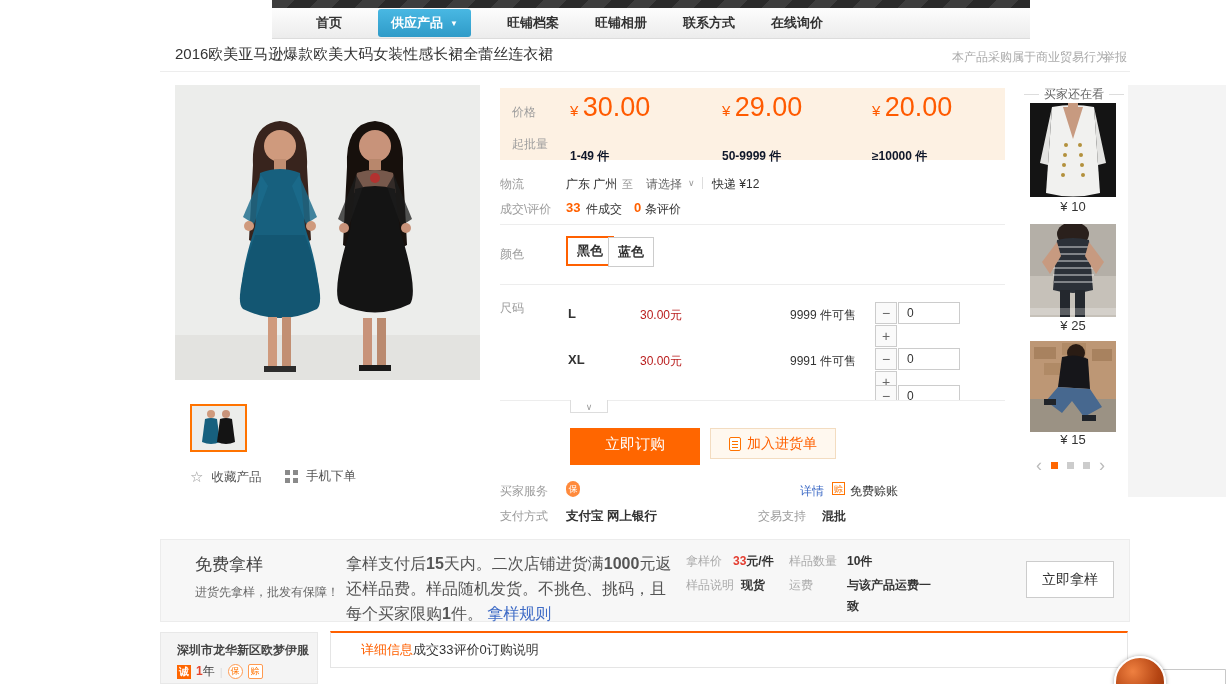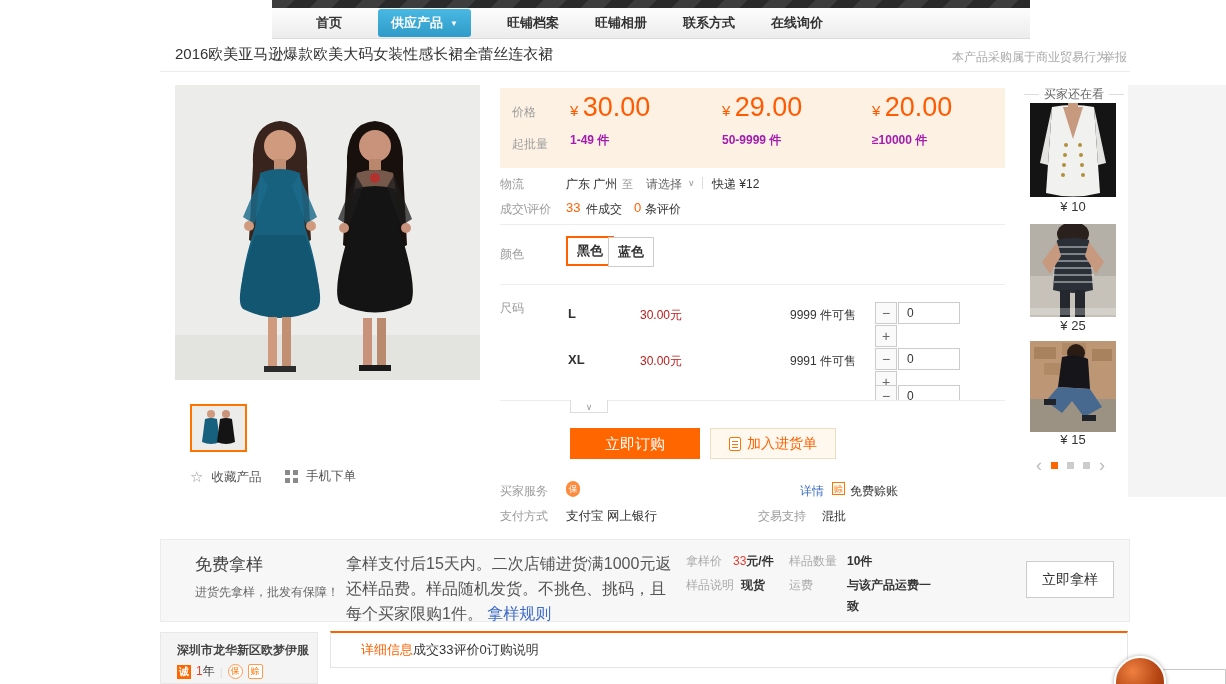--- a/index.html
+++ b/index.html
@@ -2,43 +2,43 @@
 <html><head>
 <meta charset="utf-8">
 <style>
   *{margin:0;padding:0;box-sizing:border-box}
   body{background:#fff}
   #page{position:relative;width:1226px;height:684px;overflow:hidden;background:#fff;
         font-family:"Liberation Sans","DejaVu Sans",sans-serif;color:#333}
   .abs{position:absolute}
   .lbl{position:absolute;font-size:12px;color:#9c9c9c}
   .txt{position:absolute;font-size:12px;color:#333}
-  .bold{font-weight:normal}
+  .bold{font-weight:bold}
   .orange{color:#ff6000}
   .red{color:#e43d30}
   .link{color:#3e6bc6;cursor:pointer}
   .hr{position:absolute;height:1px;background:#ededed}
 
   
   .top-stripe{position:absolute;left:272px;top:0;width:758px;height:8px;
     background:repeating-linear-gradient(135deg,#3d3d3d 0 16px,#2a2a2a 16px 32px)}
   .navbar{position:absolute;left:272px;top:8px;width:758px;height:31px;display:flex;align-items:center;
     gap:36px;padding-left:44px;background:linear-gradient(#fdfdfd,#ececec);border-bottom:1px solid #dcdcdc;
     font-size:13px;font-weight:bold;color:#333}
   .nav-item{cursor:pointer;white-space:nowrap}
   .nav-btn{background:linear-gradient(#49b8e3,#2f9bc8);color:#fff;padding:5px 13px;border-radius:3px;
     display:flex;align-items:center;gap:7px;cursor:pointer}
   .nav-btn .arr{font-size:8px}
 
   
-  .price-box{position:absolute;left:500px;top:88px;width:505px;height:80px;background:#fdf1e3}
+  .price-box{position:absolute;left:500px;top:88px;width:505px;height:72px;background:#fdf1e3}
   .tier-price{position:absolute;top:4px;color:#ff5a00;white-space:nowrap}
   .tier-price .yen{font-size:15px}
   .tier-price .amt{font-size:27px}
-  .tier-qty{position:absolute;top:44px;font-size:12px;font-weight:bold;color:#a21caf;white-space:nowrap}
+  .tier-qty{position:absolute;top:60px;font-size:12px;font-weight:bold;color:#0f172a;white-space:nowrap}
 
   .vline{position:absolute;width:1px;height:12px;background:#ddd}
   .chev{color:#999;font-size:9px}
 
   
   .swatch{position:absolute;height:30px;background:#fff;border:1px solid #ccc;font-size:13px;font-weight:bold;
     color:#333;text-align:center;line-height:28px;padding:0 9px;cursor:pointer}
   .swatch.sel{border:2px solid #ff6000;line-height:26px}
 
   
@@ -47,21 +47,21 @@
   .sz-name{position:absolute;left:68px;top:14px;font-size:13px;font-weight:bold;color:#333}
   .sz-price{position:absolute;left:140px;top:15px;font-size:12px;color:#b91c1c}
   .sz-stock{position:absolute;left:290px;top:15px;font-size:12px;color:#333}
   .step-btn{position:absolute;width:22px;height:22px;border:1px solid #ccc;background:#fafafa;color:#666;
     text-align:center;line-height:20px;font-size:14px;cursor:pointer}
   .qty-input{position:absolute;width:62px;height:22px;border:1px solid #ccc;padding-left:8px;font-size:12px;color:#333;background:#fff}
   .expander{position:absolute;left:570px;top:400px;width:38px;height:13px;background:#fff;border:1px solid #ddd;
     border-top:none;text-align:center;line-height:9px;cursor:pointer}
 
   
-  .btn-order{position:absolute;left:570px;top:428px;width:130px;height:31px;background:#ff6600;color:#fff;
+  .btn-order{position:absolute;left:570px;top:428px;width:130px;height:37px;background:#ff6600;color:#fff;
     font-size:15px;text-align:center;line-height:31px;cursor:pointer}
   .btn-cart{position:absolute;left:710px;top:428px;width:126px;height:31px;background:#fff8ef;border:1px solid #f3dcc0;
     color:#ff6000;font-size:14px;display:flex;align-items:center;justify-content:center;gap:6px;cursor:pointer}
   .clip-icon{width:12px;height:14px;border:1px solid #ff7300;border-radius:2px;
     background:linear-gradient(#ff7300,#ff7300) 2px 3px/6px 1px no-repeat,
                linear-gradient(#ff7300,#ff7300) 2px 6px/6px 1px no-repeat,
                linear-gradient(#ff7300,#ff7300) 2px 9px/6px 1px no-repeat,#fff}
 
   .shield-icon{position:absolute;width:14px;height:16px;background:#ff8a3c;border-radius:50% 50% 50% 50%/46%;
     color:#fff;font-size:9px;text-align:center;line-height:16px}

